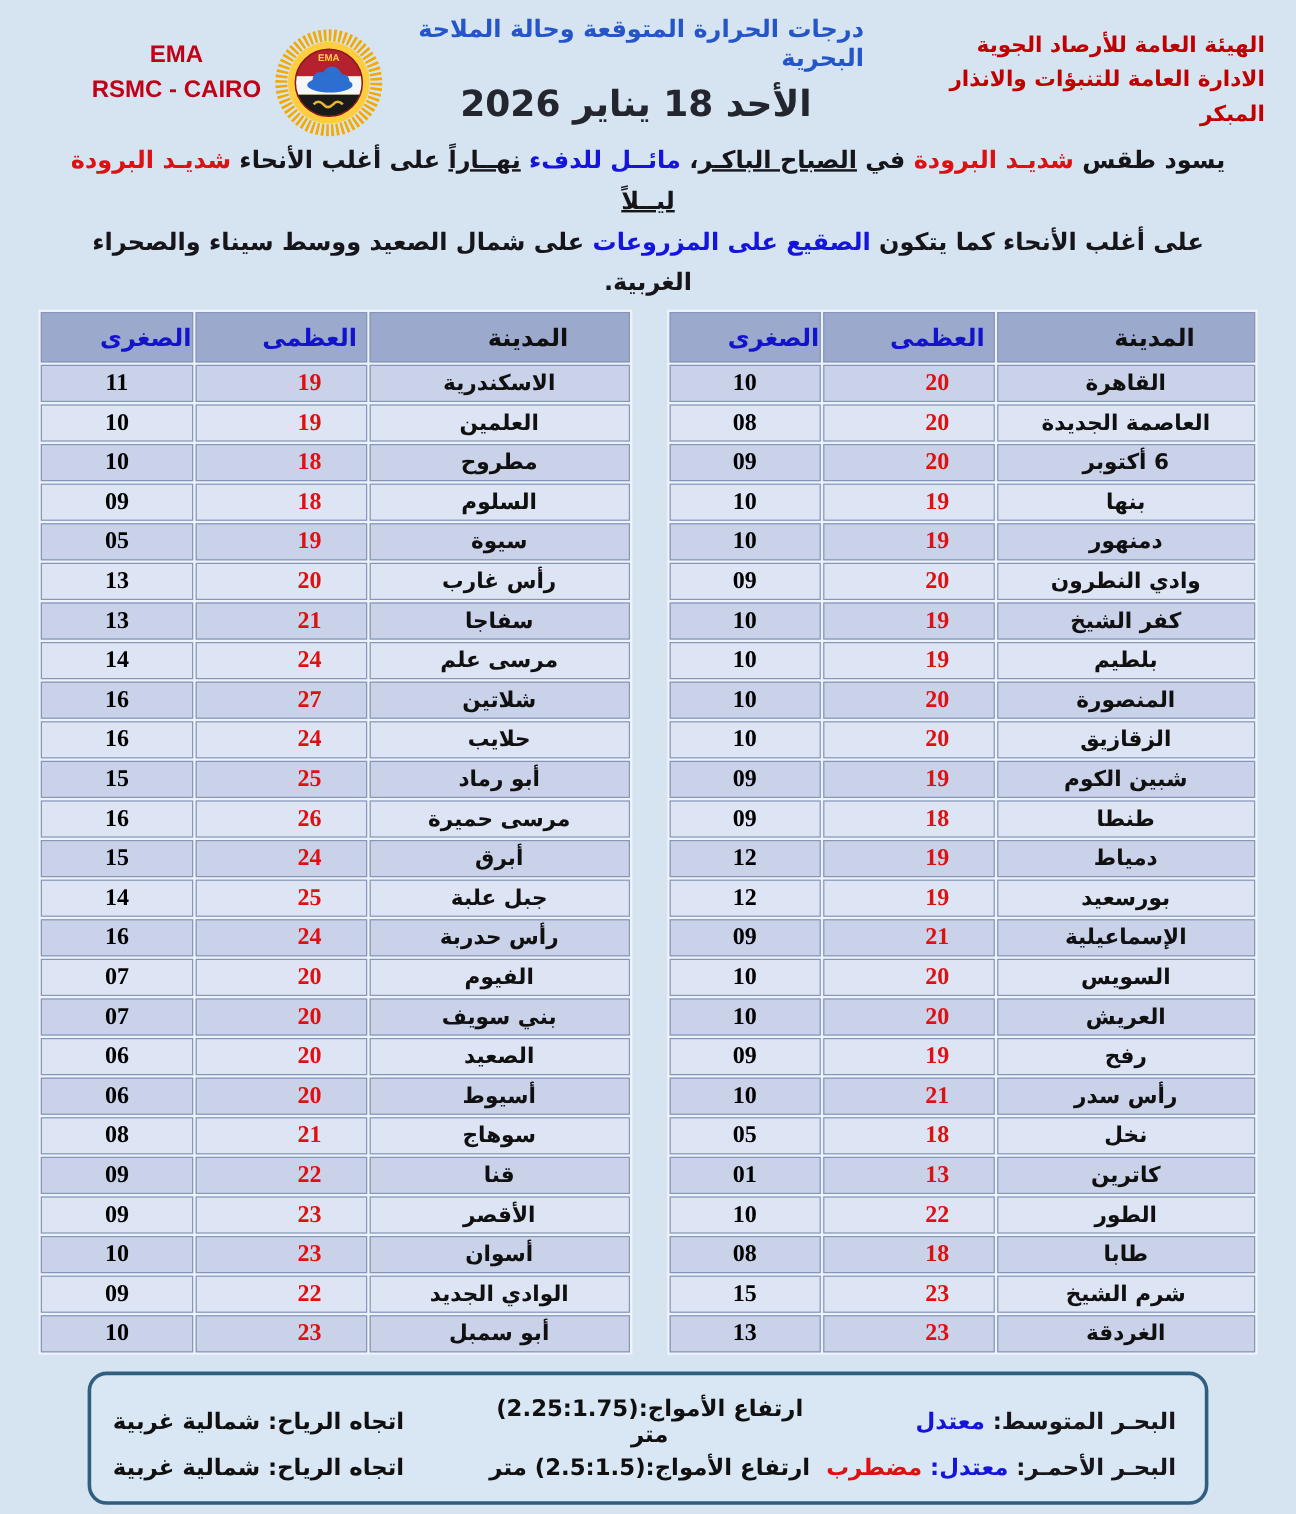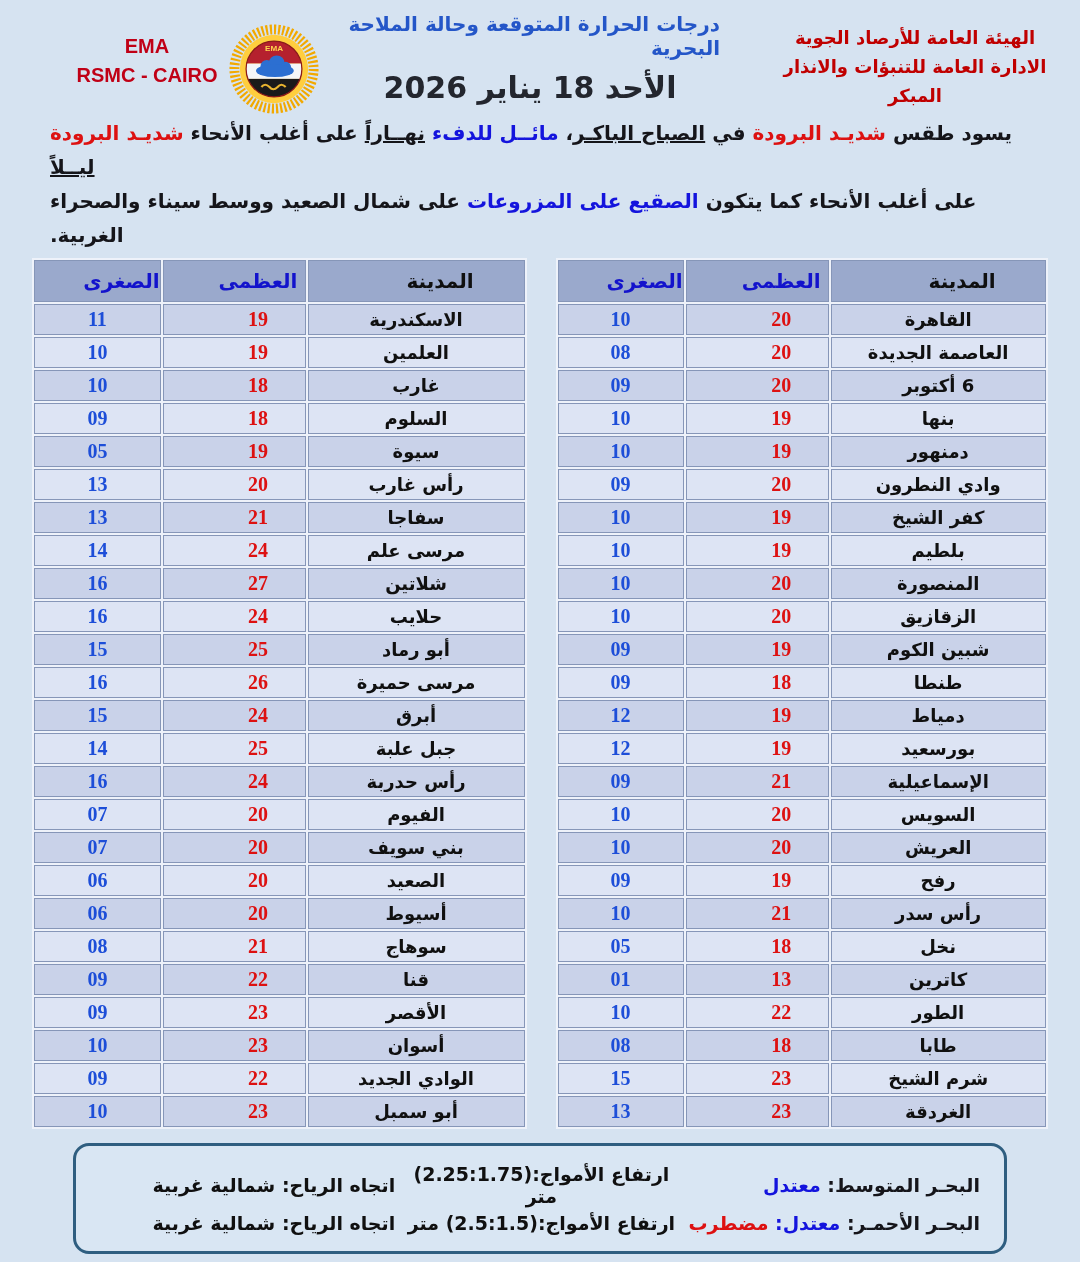--- a/index.html
+++ b/index.html
@@ -4,60 +4,60 @@
 <style>
   html,body{margin:0;padding:0;}
   body{
     width:1080px;height:1262px;overflow:hidden;
     background:#d6e3f1;
     font-family:"DejaVu Sans",sans-serif;
     position:relative;
   }
   
   .header{position:relative;height:112px;}
-  .agency{position:absolute;top:24px;right:26px;width:278px;text-align:center;
+  .agency{position:absolute;top:24px;right:26px;width:278px;text-align:right;
           color:#c00000;font-weight:bold;font-size:18px;line-height:1.6;}
   .title-block{position:absolute;top:12px;left:340px;width:380px;text-align:center;}
   .doc-title{color:#2456c8;font-size:20px;font-weight:bold;text-align:right;}
   .doc-date{color:#23262e;font-size:30px;font-weight:bold;margin-top:10px;direction:rtl;}
   .logo{position:absolute;left:222px;top:24px;width:104px;height:90px;}
   .ema-block{position:absolute;left:74px;top:32px;width:146px;text-align:center;
              color:#c00016;font-weight:bold;font-size:20px;line-height:1.45;
              font-family:"Liberation Sans",sans-serif;}
   
-  .forecast{width:980px;margin:4px auto 0;text-align:left;direction:rtl;
+  .forecast{width:980px;margin:4px auto 0;text-align:center;direction:rtl;
             font-size:20px;font-weight:bold;color:#15151a;line-height:1.7;}
   .seg-black{color:#15151a;}
   .seg-red{color:#dd1111;}
   .seg-blue{color:#1414dd;}
   .seg-black-underline{color:#15151a;text-decoration:underline;}
   
   .tables{display:flex;direction:rtl;justify-content:center;gap:29px;margin-top:6px;}
   table{border-collapse:separate;border-spacing:2px;direction:rtl;background:#eef2fa;}
   th,td{border:1px solid #8696b8;text-align:center;vertical-align:middle;padding:0;}
   thead th{background:#9aa9cc;height:40px;font-size:20px;font-weight:bold;padding-left:48px;}
   th.city{color:#101010;}
   th.max,th.min{color:#1313cc;}
   tbody td{height:29px;}
   tbody tr:nth-child(odd) td{background:#c9d2e9;}
   tbody tr:nth-child(even) td{background:#dde4f4;}
   td.city{font-size:18px;font-weight:bold;color:#101010;width:213px;}
   td.max{font-size:20px;font-weight:bold;color:#dd1111;width:93px;
          font-family:"Liberation Serif",serif;padding-left:48px;}
-  td.min{font-size:20px;font-weight:bold;color:#1d4ed8;width:91px;
+  td.min{font-size:20px;font-weight:bold;color:#000000;width:91px;
          font-family:"Liberation Serif",serif;}
   .t-left td.city{width:215px;}
   
   .sea{width:892px;margin:14px auto 0;border:3px solid #2f5e80;border-radius:16px;
        padding:12px 18px;direction:rtl;background:#d9e6f3;}
   .sea-row{display:flex;direction:rtl;align-items:center;margin:5px 0;
            font-size:19px;font-weight:bold;color:#101010;}
   .sea-name{width:33%;text-align:right;padding-right:6px;}
   .sea-waves{width:33%;text-align:center;direction:rtl;}
-  .sea-wind{width:34%;text-align:right;}
+  .sea-wind{width:34%;text-align:left;}
 </style>
 </head>
 <body>
 
 <div class="header">
   <div class="agency">
     <div>الهيئة العامة للأرصاد الجوية</div>
     <div>الادارة العامة للتنبؤات والانذار المبكر</div>
   </div>
 
@@ -251,21 +251,21 @@
           <td class="city">الاسكندرية</td>
           <td class="max">19</td>
           <td class="min">11</td>
         </tr>
         <tr>
           <td class="city">العلمين</td>
           <td class="max">19</td>
           <td class="min">10</td>
         </tr>
         <tr>
-          <td class="city">غارب</td>
+          <td class="city">مطروح</td>
           <td class="max">18</td>
           <td class="min">10</td>
         </tr>
         <tr>
           <td class="city">السلوم</td>
           <td class="max">18</td>
           <td class="min">09</td>
         </tr>
         <tr>
           <td class="city">سيوة</td>

